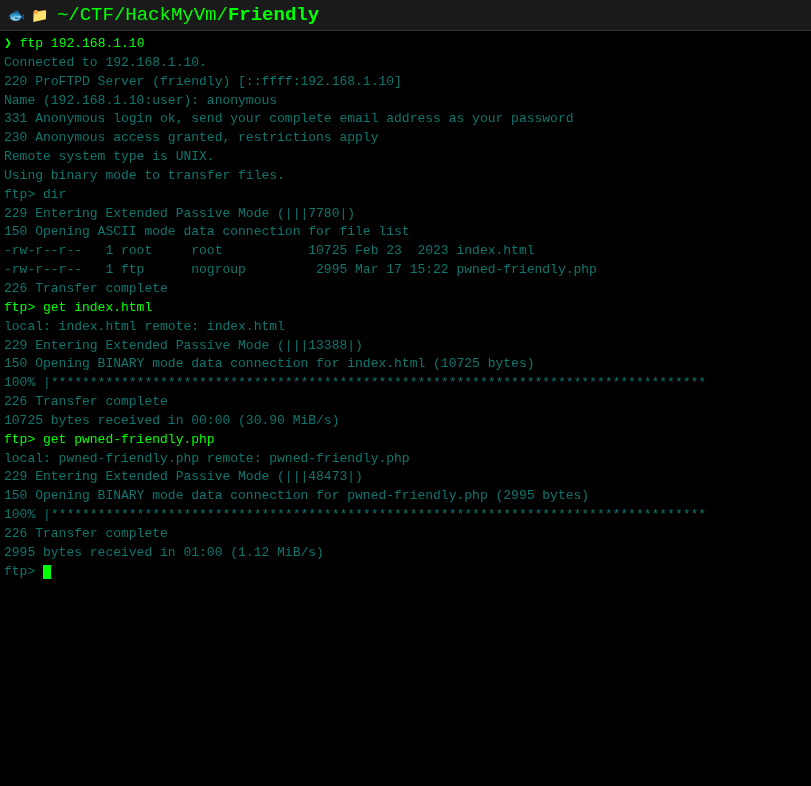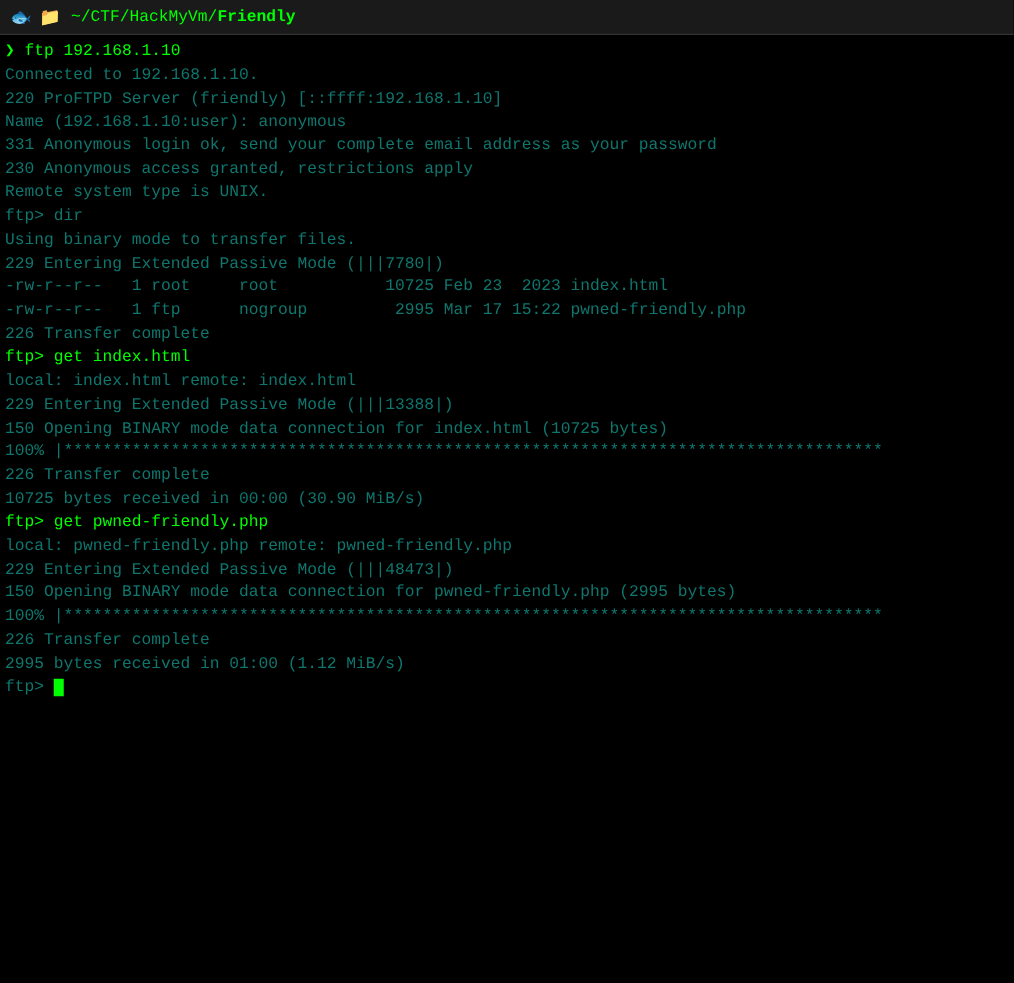--- a/index.html
+++ b/index.html
@@ -42,21 +42,21 @@
       gap: 6px;
     }
 
     .title-icon {
       color: #00ff00;
       font-size: 14px;
     }
 
     .title-text {
       color: #00ff00;
-      font-size: 13px;
+      font-size: 19px;
       font-family: 'Courier New', Courier, monospace;
     }
 
     .title-text span.bold {
       font-weight: bold;
     }
 
     .terminal-content {
       flex: 1;
       padding: 4px 4px;
@@ -112,23 +112,24 @@
     </span>
   </div>
   <div class="terminal-content">
     <span class="line command"><span class="prompt-symbol">❯</span> ftp 192.168.1.10</span>
     <span class="line">Connected to 192.168.1.10.</span>
     <span class="line">220 ProFTPD Server (friendly) [::ffff:192.168.1.10]</span>
     <span class="line">Name (192.168.1.10:user): anonymous</span>
     <span class="line">331 Anonymous login ok, send your complete email address as your password</span>
     <span class="line">230 Anonymous access granted, restrictions apply</span>
     <span class="line">Remote system type is UNIX.</span>
+    <span class="line">Using binary mode to transfer files.</span>
     <span class="line">ftp&gt; dir</span>
-    <span class="line">Using binary mode to transfer files.</span>
     <span class="line">229 Entering Extended Passive Mode (|||7780|)</span>
+    <span class="line">150 Opening ASCII mode data connection for file list</span>
     <span class="line">-rw-r--r--   1 root     root           10725 Feb 23  2023 index.html</span>
     <span class="line">-rw-r--r--   1 ftp      nogroup         2995 Mar 17 15:22 pwned-friendly.php</span>
     <span class="line">226 Transfer complete</span>
     <span class="line command">ftp&gt; get index.html</span>
     <span class="line">local: index.html remote: index.html</span>
     <span class="line">229 Entering Extended Passive Mode (|||13388|)</span>
     <span class="line">150 Opening BINARY mode data connection for index.html (10725 bytes)</span>
     <span class="line progress-line">100% |************************************************************************************</span>
     <span class="line">226 Transfer complete</span>
     <span class="line">10725 bytes received in 00:00 (30.90 MiB/s)</span>

